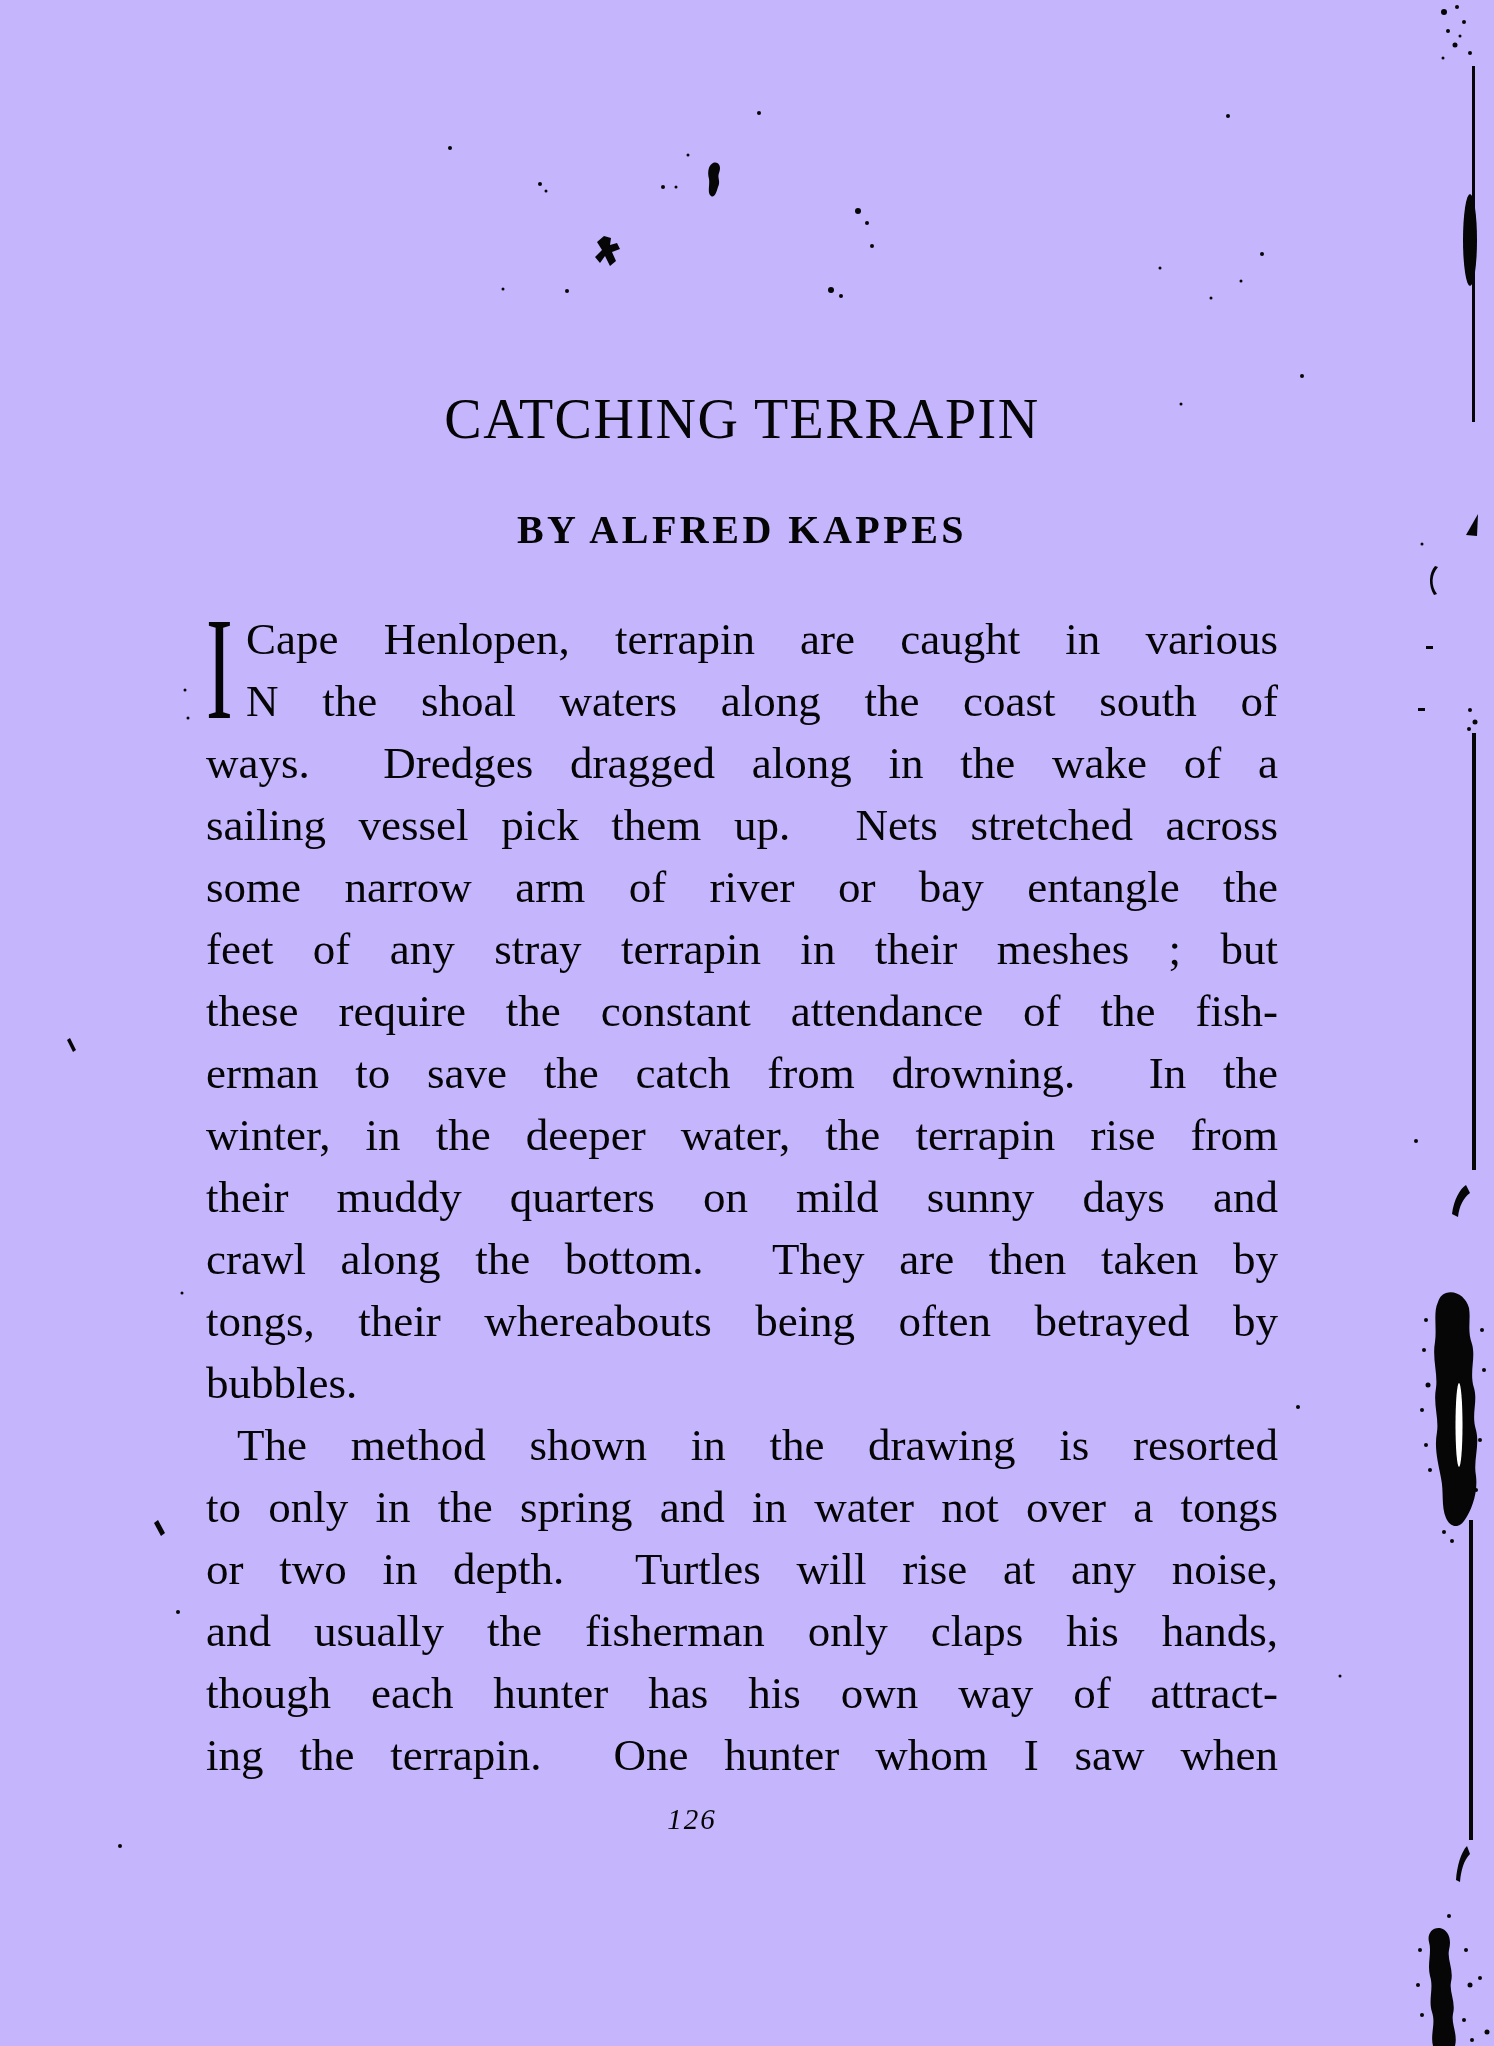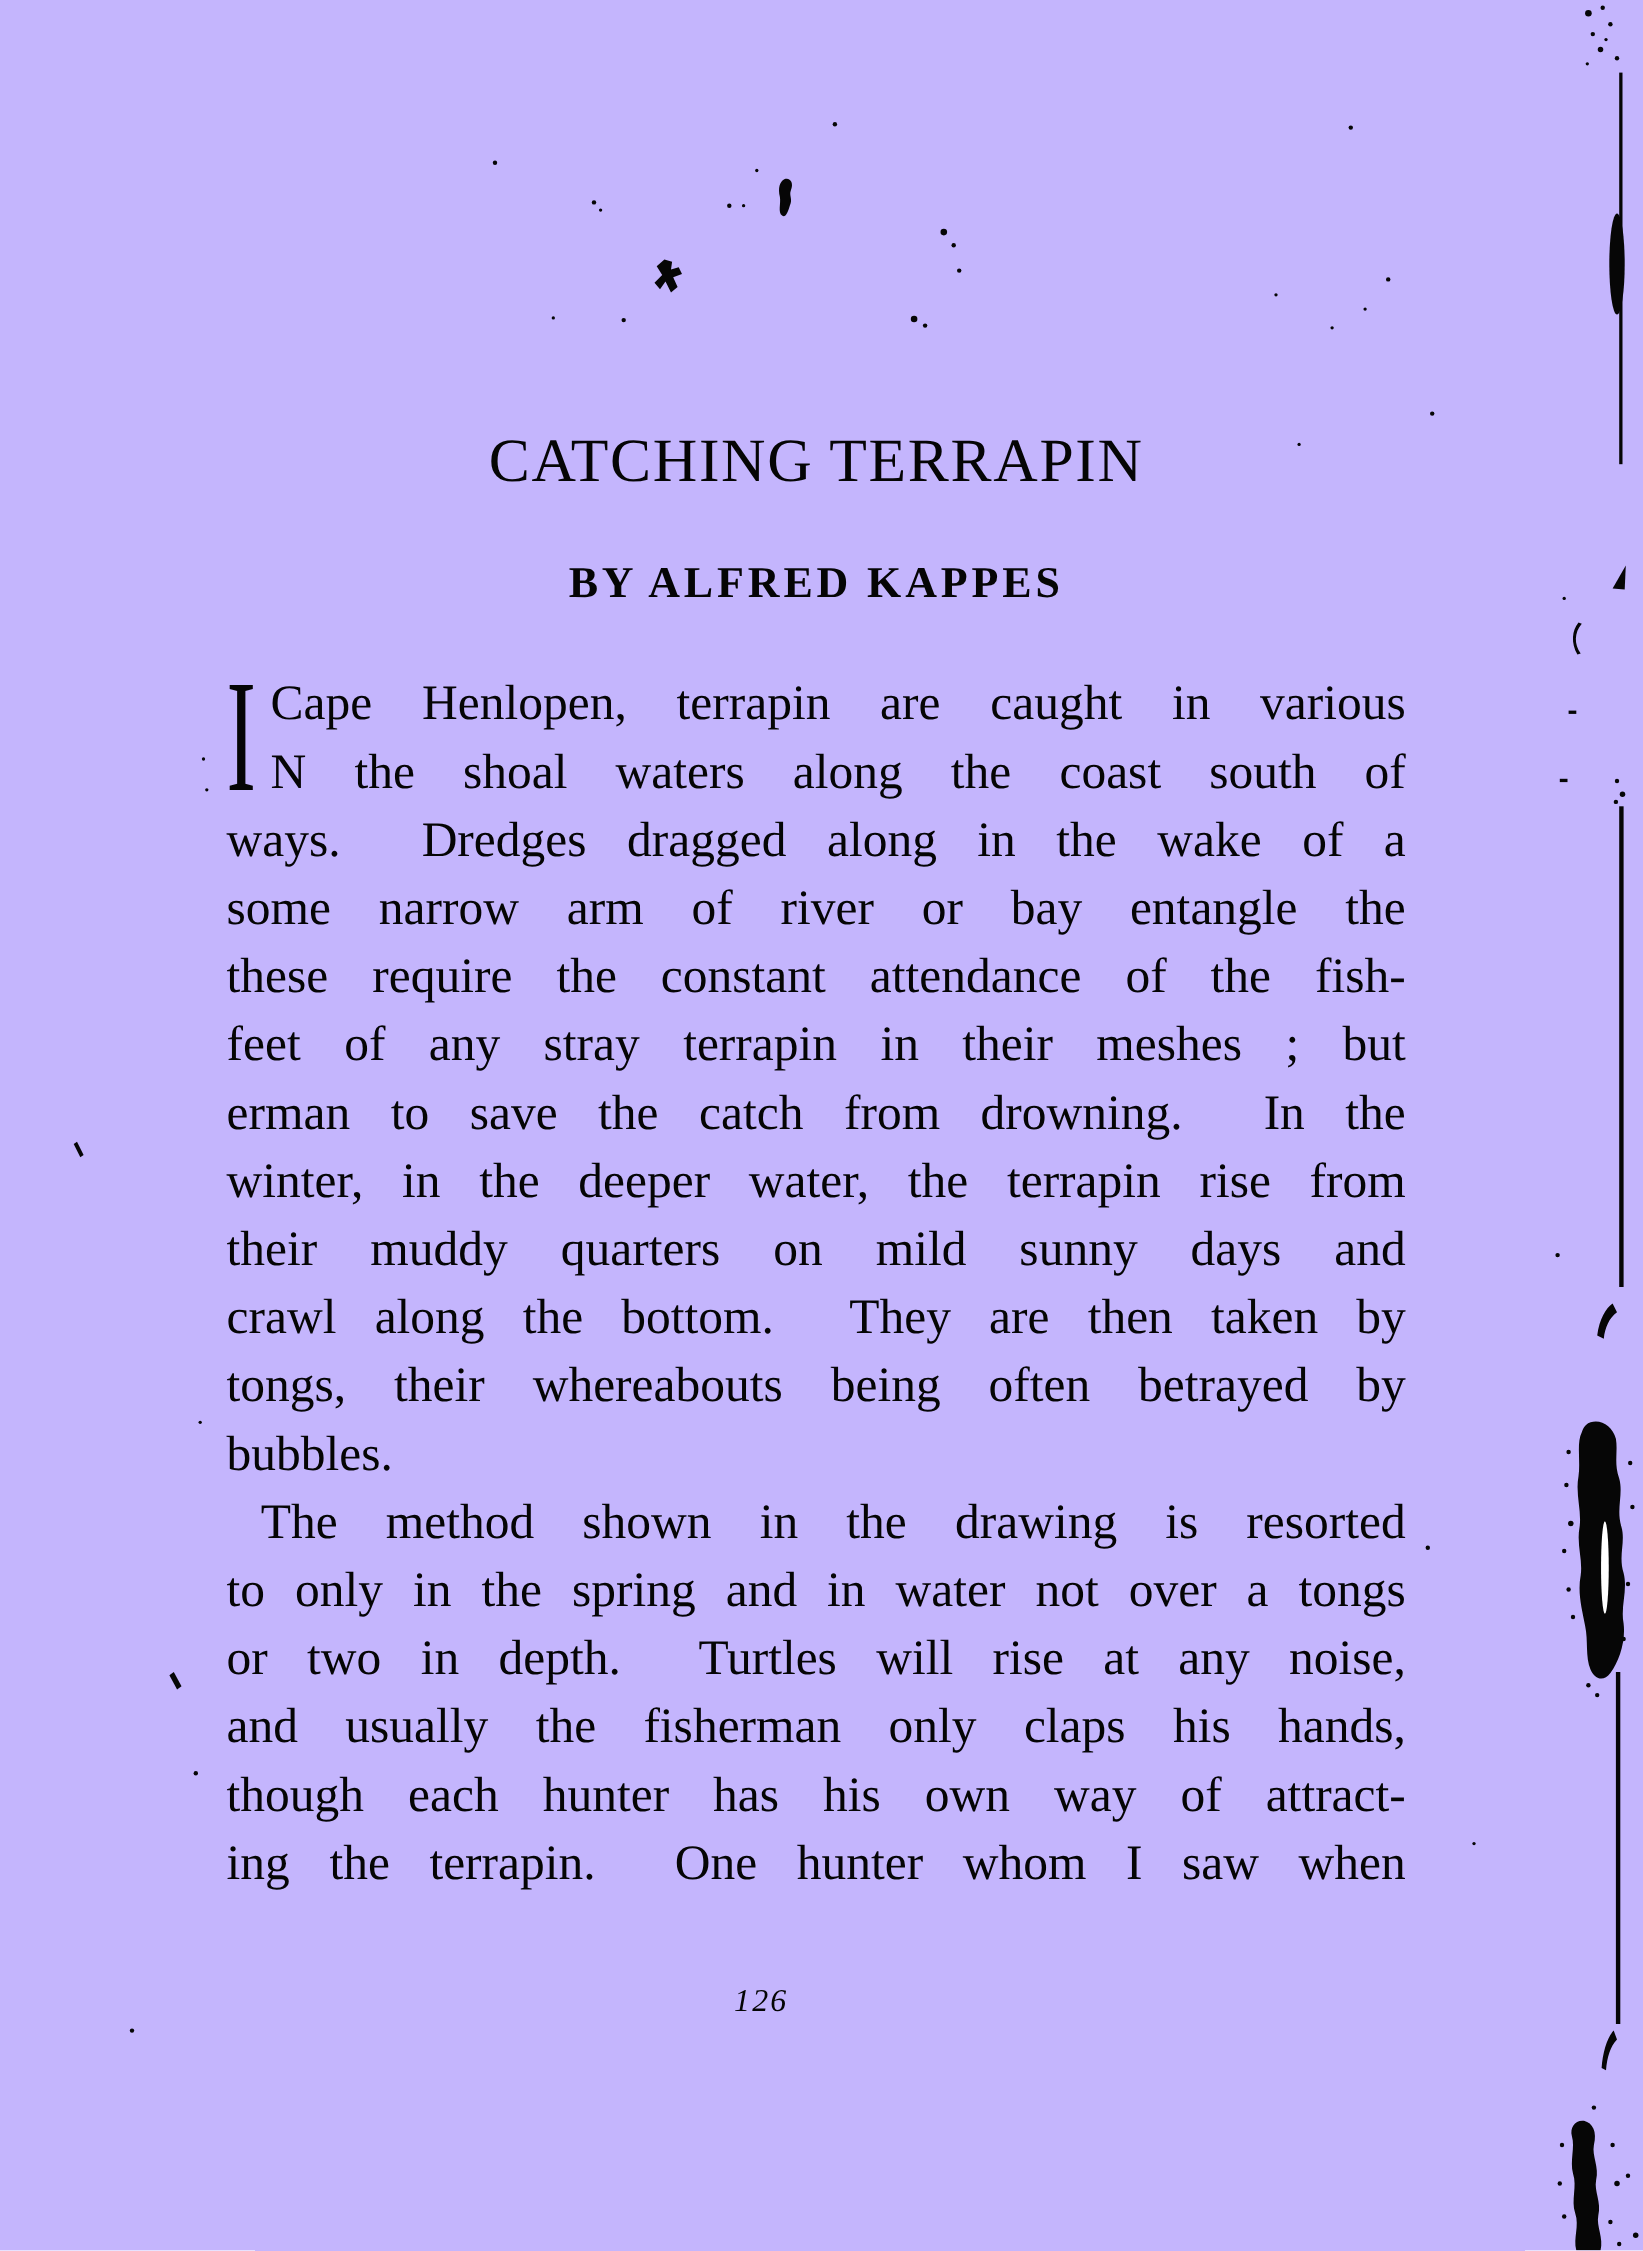--- a/index.html
+++ b/index.html
@@ -124,23 +124,24 @@
 
   <div class="body">
     <div class="para">
       <span class="dropcap">
           <span>I</span>
         </span>
       <div>
           <div class="bodyline">Cape Henlopen, terrapin are caught in various</div>
           <div class="bodyline">N the shoal waters along the coast south of</div>
           <div class="bodyline">ways.&nbsp; Dredges dragged along in the wake of a</div>
+          <div class="bodyline">sailing vessel pick them up.&nbsp; Nets stretched across</div>
           <div class="bodyline">some narrow arm of river or bay entangle the</div>
+          <div class="bodyline">feet of any stray terrapin in their meshes&nbsp;; but</div>
           <div class="bodyline">these require the constant attendance of the fish-</div>
-          <div class="bodyline">feet of any stray terrapin in their meshes&nbsp;; but</div>
           <div class="bodyline">erman to save the catch from drowning.&nbsp; In the</div>
           <div class="bodyline">winter, in the deeper water, the terrapin rise from</div>
           <div class="bodyline">their muddy quarters on mild sunny days and</div>
           <div class="bodyline">crawl along the bottom.&nbsp; They are then taken by</div>
           <div class="bodyline">tongs, their whereabouts being often betrayed by</div>
           <div class="bodyline noj">bubbles.</div>
         </div>
     </div>
     <div class="para">
       <div>

